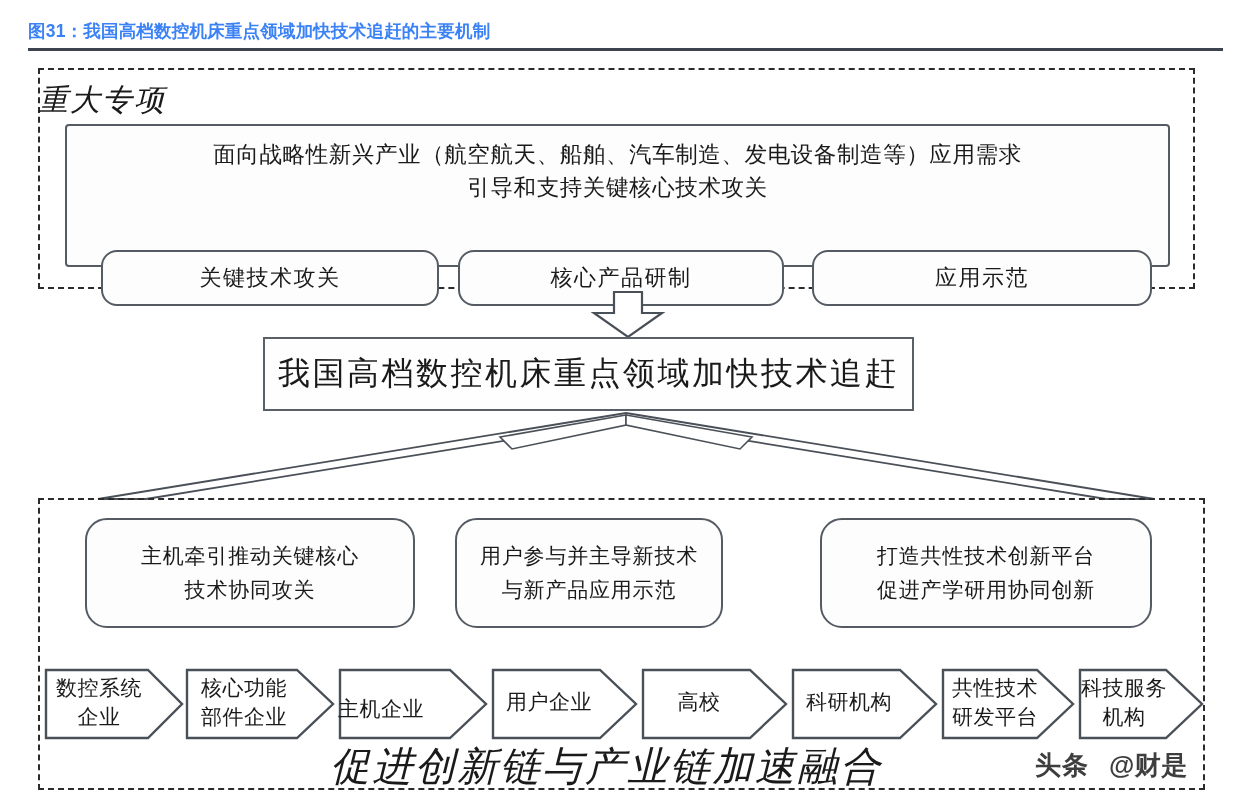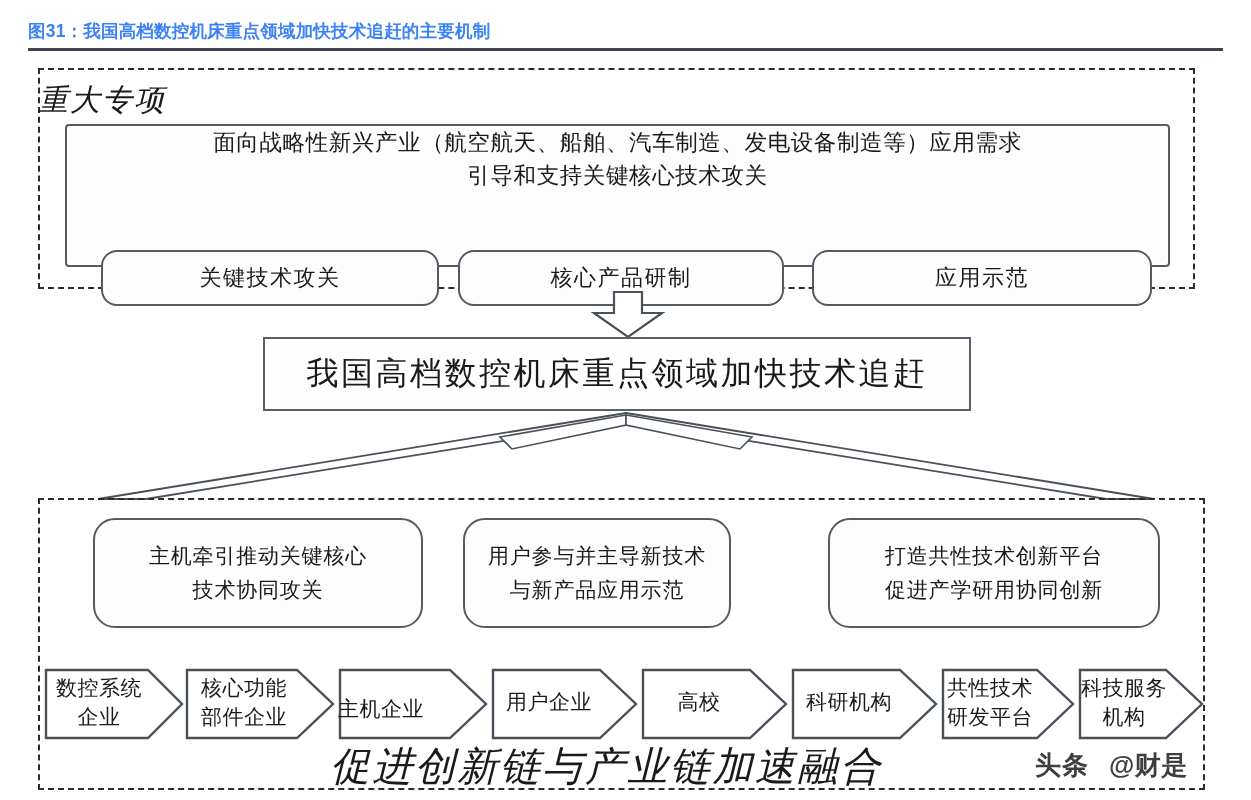--- a/index.html
+++ b/index.html
@@ -95,20 +95,21 @@
   }
   #guidance-box {
     left: 65px;
     top: 124px;
     width: 1105px;
     height: 143px;
     border-radius: 4px;
     flex-direction: column;
     align-items: flex-start;
     justify-content: flex-start;
+    padding-top: 12px;
   }
   #guidance-text {
     font-size: 22.5px;
     line-height: 33px;
     letter-spacing: 0.6px;
     white-space: pre-line;
     text-align: center;
     width: 100%;
   }
   .task-box {
@@ -129,21 +130,21 @@
     left: 588px;
     top: 291px;
     width: 80px;
     height: 48px;
   }
 
   
   #focus-box {
     left: 263px;
     top: 337px;
-    width: 708px;
+    width: 651px;
     height: 74px;
     font-size: 32px;
     letter-spacing: 2.5px;
     border: 2px solid #5a6068;
   }
 
   
   #up-chevron {
     position: absolute;
     left: 96px;
@@ -159,21 +160,20 @@
     width: 1167px;
     height: 292px;
   }
   .mech-box {
     top: 518px;
     height: 110px;
     border-radius: 22px;
     font-size: 21px;
     line-height: 34px;
     letter-spacing: 0.8px;
-    margin-left: 8px;
   }
   .mech-box span { white-space: pre-line; display: block; }
   #mech-box-0 { left: 85px;  width: 330px; }
   #mech-box-1 { left: 455px; width: 268px; }
   #mech-box-2 { left: 820px; width: 332px; }
 
   
   #chevron-chain {
     position: absolute;
     left: 44px;
@@ -306,21 +306,21 @@
 </svg>
 
 <div class="chev-label" style="left:47px;  top:674px; width:104px;">数控系统
 企业</div>
 <div class="chev-label" style="left:188px; top:674px; width:112px;">核心功能
 部件企业</div>
 <div class="chev-label" style="left:325px; top:688px; width:112px;margin-top:7px;">主机企业</div>
 <div class="chev-label" style="left:494px; top:688px; width:110px;">用户企业</div>
 <div class="chev-label" style="left:644px; top:688px; width:110px;">高校</div>
 <div class="chev-label" style="left:794px; top:688px; width:110px;">科研机构</div>
-<div class="chev-label" style="left:942px; top:674px; width:96px;">共性技术
+<div class="chev-label" style="left:942px; top:674px; width:96px;text-align:right;">共性技术
 研发平台</div>
 <div class="chev-label" style="left:1078px;top:674px; width:92px;">科技服务
 机构</div>
 
 <div id="fusion-caption" class="plain-text">促进创新链与产业链加速融合</div>
 
 <div id="watermark">
   <span id="watermark-brand">头条</span>
   <span id="watermark-handle">@财是</span>
 </div>

